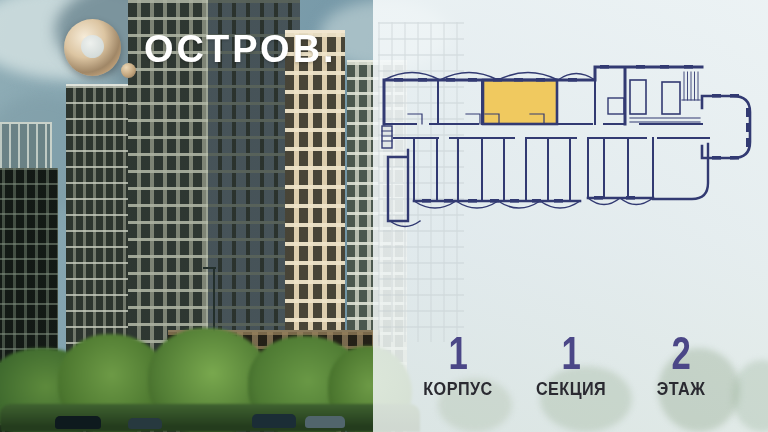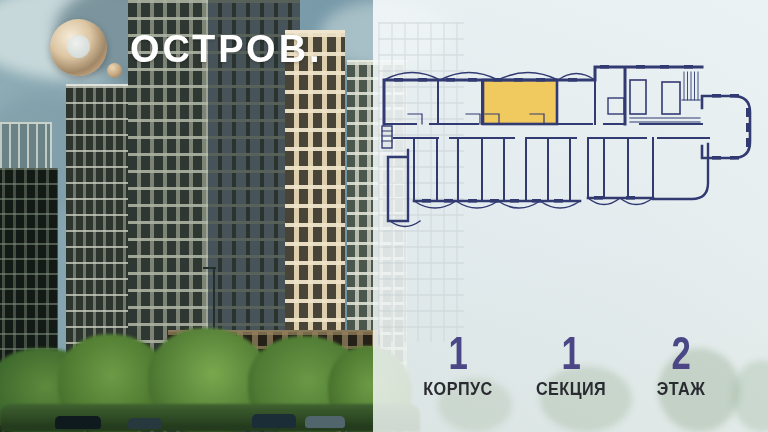--- a/index.html
+++ b/index.html
@@ -83,21 +83,21 @@
   .ghost-tree{border-radius:50%;filter:blur(3px);}
   .gt1{left:438px;top:378px;width:74px;height:54px;background:rgba(160,180,150,.28);}
   .gt2{left:540px;top:366px;width:92px;height:66px;background:rgba(150,172,142,.3);}
   .gt3{left:658px;top:348px;width:82px;height:84px;background:rgba(140,165,135,.34);}
   .gt4{left:732px;top:360px;width:60px;height:72px;background:rgba(150,175,150,.3);}
 
   
   .plan{left:378px;top:52px;width:382px;height:180px;}
 
   
-  .logo{left:50px;top:17px;width:280px;height:66px;cursor:pointer;}
+  .logo{left:64px;top:17px;width:280px;height:66px;cursor:pointer;}
   .ring{left:0;top:2px;width:57px;height:57px;border-radius:50%;
     background:radial-gradient(circle at 36% 32%,#f6ecd9,#dcc5a2 38%,#a08767 66%,#cdab80 84%,#8a7355);
     box-shadow:0 3px 7px rgba(0,0,0,.28);}
   .ring .hole{left:17px;top:16px;width:23px;height:23px;border-radius:50%;
     background:radial-gradient(circle at 40% 35%,#eef1ee,#d5dcda 70%,#b9c4c2);}
   .dot{left:57px;top:46px;width:15px;height:15px;border-radius:50%;
     background:radial-gradient(circle at 35% 30%,#ecd8b6,#c3a67e 55%,#8a7053);}
   .brand{left:80px;top:0;height:66px;line-height:64px;color:#fff;font-weight:700;
     font-size:38px;letter-spacing:3px;text-shadow:0 1px 3px rgba(0,0,0,.25);white-space:nowrap;}
 

